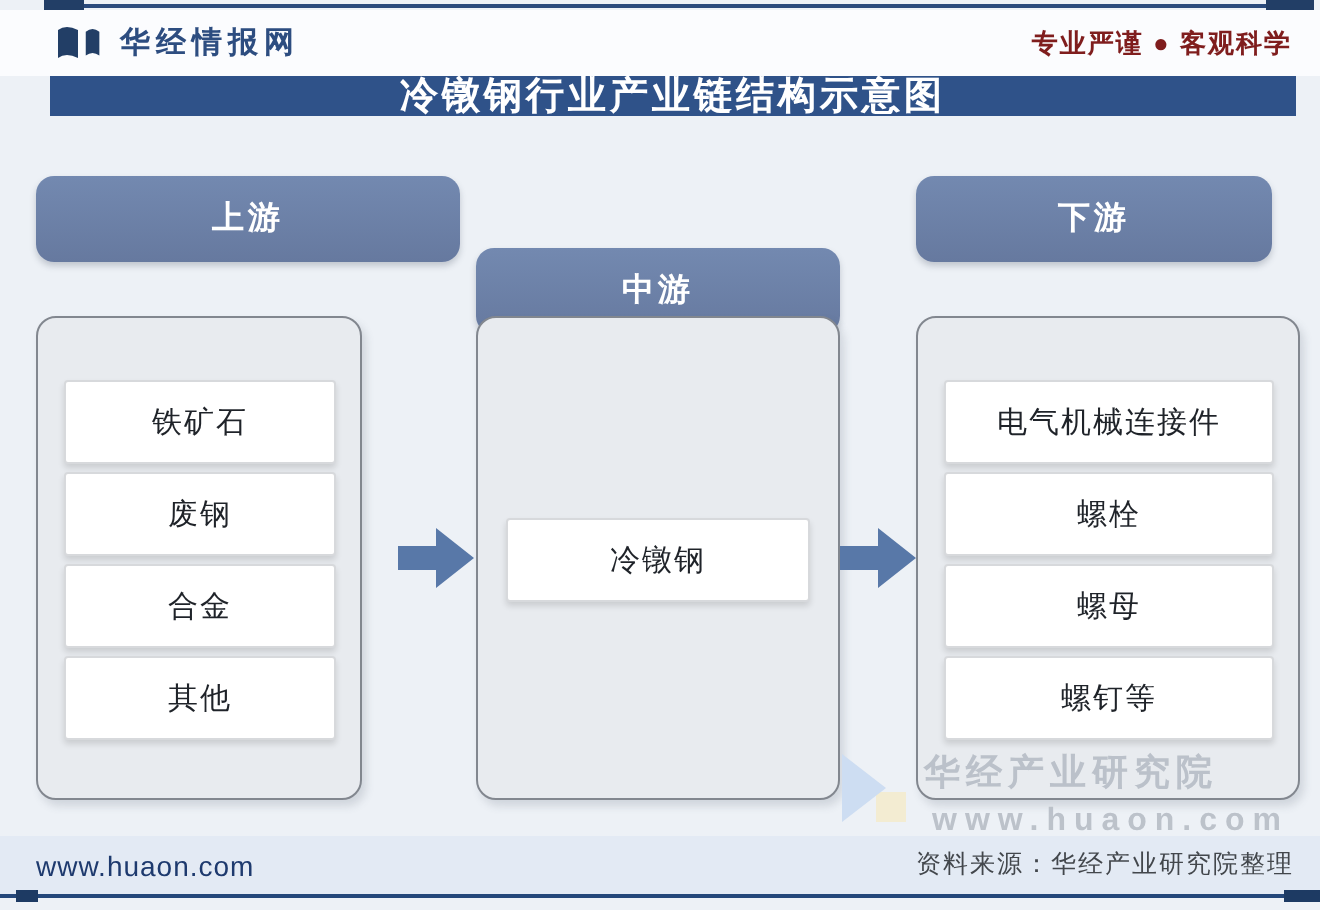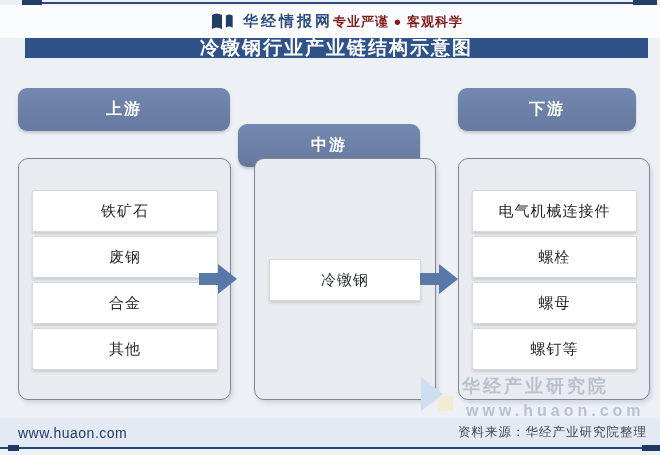--- a/index.html
+++ b/index.html
@@ -7,43 +7,43 @@
     position:relative;width:660px;height:455px;overflow:hidden;
     background:#edf1f6;
     font-family:"Liberation Sans","DejaVu Sans",sans-serif;
   }
   
   .top-line{position:absolute;top:2px;left:24px;right:4px;height:2px;background:#2a4a7c;}
   .top-dash-l{position:absolute;top:0;left:22px;width:20px;height:6px;background:#223e66;}
   .top-dash-r{position:absolute;top:0;right:3px;width:24px;height:6px;background:#223e66;}
   
   .brand-bar{position:absolute;top:5px;left:0;right:0;height:33px;background:#fbfcfe;
-    display:flex;align-items:center;justify-content:center;padding:0 14px 0 28px;box-sizing:border-box;}
+    display:flex;align-items:center;justify-content:space-between;padding:0 14px 0 28px;box-sizing:border-box;}
   .brand-left{display:flex;align-items:center;gap:8px;}
   .brand-name{color:#2d4d80;font-size:15px;letter-spacing:3px;font-weight:bold;}
   .tagline{color:#7f1d1d;font-size:13px;font-weight:bold;letter-spacing:1px;}
   
   .title-banner{position:absolute;left:25px;top:38px;width:623px;height:20px;background:#2f5289;
     display:flex;align-items:center;justify-content:center;}
   .title-banner span{color:#ffffff;font-size:19px;font-weight:bold;letter-spacing:2px;}
   
   .pill{position:absolute;top:88px;height:43px;border-radius:9px;
     background:linear-gradient(#7389b0,#66799f);
     display:flex;align-items:center;justify-content:center;
     color:#fff;font-size:16px;font-weight:bold;letter-spacing:2px;
     box-shadow:0 2px 3px rgba(60,70,90,.25);}
   .pill.up{left:18px;width:212px;}
   .pill.mid{left:238px;width:182px;margin-top:36px;}
   .pill.down{left:458px;width:178px;}
   
   .panel{position:absolute;top:158px;height:242px;background:#e8ebef;
     border:1px solid #82878f;border-radius:10px;box-sizing:border-box;
     box-shadow:2px 3px 4px rgba(80,90,105,.18);}
-  .panel.up{left:18px;width:213px;padding-left:32px;}
-  .panel.mid{left:254px;width:182px;}
+  .panel.up{left:18px;width:163px;padding-left:32px;}
+  .panel.mid{left:238px;width:182px;}
   .panel.down{left:458px;width:192px;}
   .panel .stack{position:absolute;left:13px;right:12px;top:31px;display:flex;flex-direction:column;gap:4px;}
   .chain-item{height:42px;background:#ffffff;border:1px solid #d7d9dc;border-radius:2px;
     box-shadow:0 2px 3px rgba(0,0,0,.13);
     display:flex;align-items:center;justify-content:center;
     font-size:15px;color:#1f2329;letter-spacing:1px;box-sizing:border-box;}
   .panel.mid .single{position:absolute;left:14px;right:14px;top:100px;}
   
   .arrow{position:absolute;width:38px;height:34px;}
   .arrow.a1{left:199px;top:262px;}

